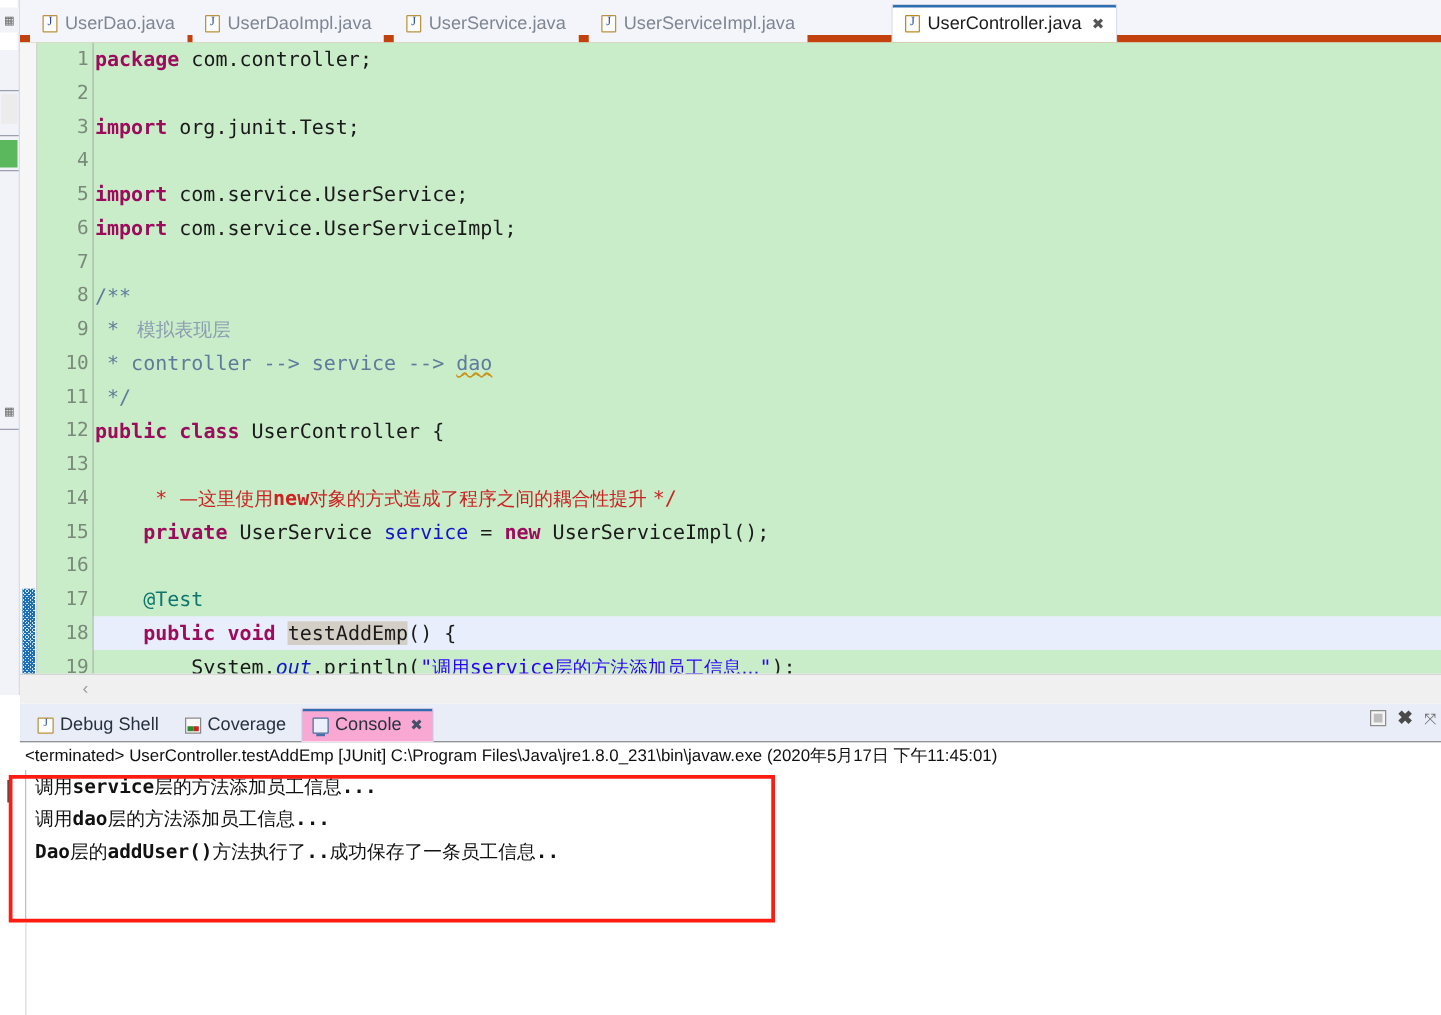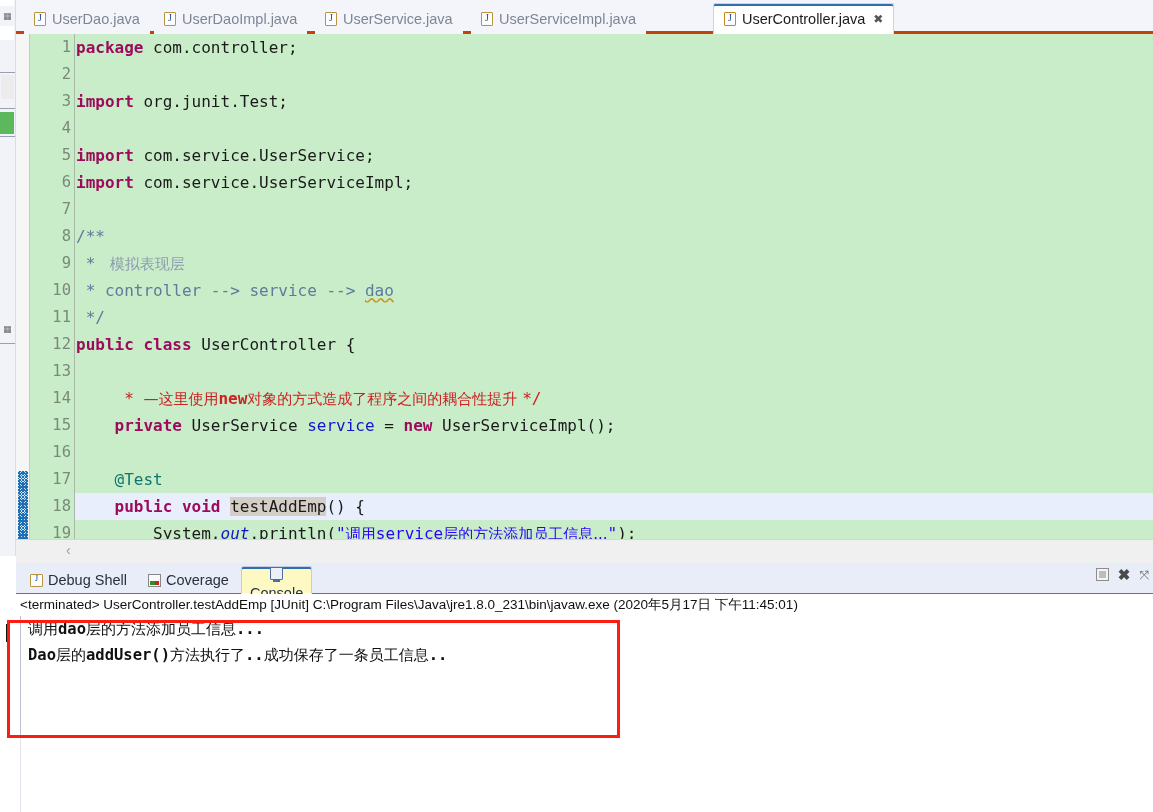--- a/index.html
+++ b/index.html
@@ -23,21 +23,21 @@
   .rail-white { top:30px; height:40px; background:#ffffff; left:1px; width:14px; }
   .rail-sep { position:absolute; left:0; width:15px; height:1px; background:#9aa0ae; }
   .rail-grey-box { position:absolute; left:1px; top:75px; width:13px; height:24px; background:#ececec; }
   .rail-green { position:absolute; left:0px; top:112px; width:14px; height:22px; background:#5cb85c; }
   .rail-icon-mid { position:absolute; left:0; top:318px; width:15px; height:22px;
      display:flex; align-items:center; justify-content:center; font-size:9px; color:#6a6a6a; }
 
   
   .tabbar {
     position:absolute; left:16px; top:0; width:1137px; height:34px;
-    background:#f4f5fa; border-bottom:3px solid #c2410c;
+    background:#f4f5fa; border-bottom:6px solid #c2410c;
   }
   .tab {
     position:absolute; top:3px; height:31px;
     display:flex; align-items:center; gap:6px;
     padding:0 10px; font-size:14.5px; color:#7e8694;
     background:#f4f5fa; border-radius:3px 3px 0 0;
     white-space:nowrap;
   }
   .tab.active {
     background:#ffffff; color:#1b1b1b;
@@ -119,22 +119,22 @@
   }
   .view-tabbar {
     position:absolute; left:0; top:0; width:100%; height:31px;
     background:#e8edf7; border-bottom:1px solid #737373;
   }
   .vtab {
     position:absolute; top:3px; height:28px; display:flex; align-items:center; gap:5px;
     padding:0 8px; font-size:14.5px; color:#27313f; white-space:nowrap;
   }
   .vtab.active {
-    background:#fef9c3; border:1px solid #c3cde0; border-bottom:1px solid #ffffff;
-    box-shadow: inset 0 2px 0 0 #2f6fb0; border-radius:2px 2px 0 0;flex-direction:column;
+    background:#f9a8d4; border:1px solid #c3cde0; border-bottom:1px solid #ffffff;
+    box-shadow: inset 0 2px 0 0 #2f6fb0; border-radius:2px 2px 0 0;
   }
   .mini-icon { width:13px; height:13px; flex:none; position:relative; }
   .ic-debugshell { border:1px solid #b9933f; background:#fdfdfd; border-radius:1px; }
   .ic-debugshell::after { content:"J"; position:absolute; inset:-2px 0 0 0; text-align:center;
      font-size:9px; color:#2b4f9e; font-family:"Liberation Serif", serif; }
   .ic-coverage { background:#fafafa; border:1px solid #888; }
   .ic-coverage::after { content:""; position:absolute; left:1px; bottom:1px; width:5px; height:4px; background:#2e8b2e; }
   .ic-coverage::before { content:""; position:absolute; left:6px; bottom:1px; width:4px; height:4px; background:#cc2222; }
   .ic-console { background:#eaf1fb; border:1px solid #4a6fa5; border-radius:1px; }
   .ic-console::after { content:""; position:absolute; left:2px; bottom:-3px; width:7px; height:2px; background:#4a6fa5; }
@@ -292,20 +292,21 @@
       <div class="panel-tools">
         <span class="tool-stop"></span>
         <span class="tool-x">✖</span>
         <span class="tool-min">⤧</span>
       </div>
     </div>
 
     <div class="console-header">&lt;terminated&gt; UserController.testAddEmp [JUnit] C:\Program Files\Java\jre1.8.0_231\bin\javaw.exe (2020年5月17日 下午11:45:01)</div>
 
     <div class="console-body">
+      <div class="console-line"><span class="cn">调用</span><span class="mono-b">service</span><span class="cn">层的方法添加员工信息</span><span class="mono-b">...</span></div>
       <div class="console-line"><span class="cn">调用</span><span class="mono-b">dao</span><span class="cn">层的方法添加员工信息</span><span class="mono-b">...</span></div>
       <div class="console-line"><span class="mono-b">Dao</span><span class="cn">层的</span><span class="mono-b">addUser()</span><span class="cn">方法执行了</span><span class="mono-b">..</span><span class="cn">成功保存了一条员工信息</span><span class="mono-b">..</span></div>
     </div>
   </div>
 
   <div class="caret"></div>
   <div class="red-box"></div>
   <div class="bottom-left-rule"></div>
 
 </div>

